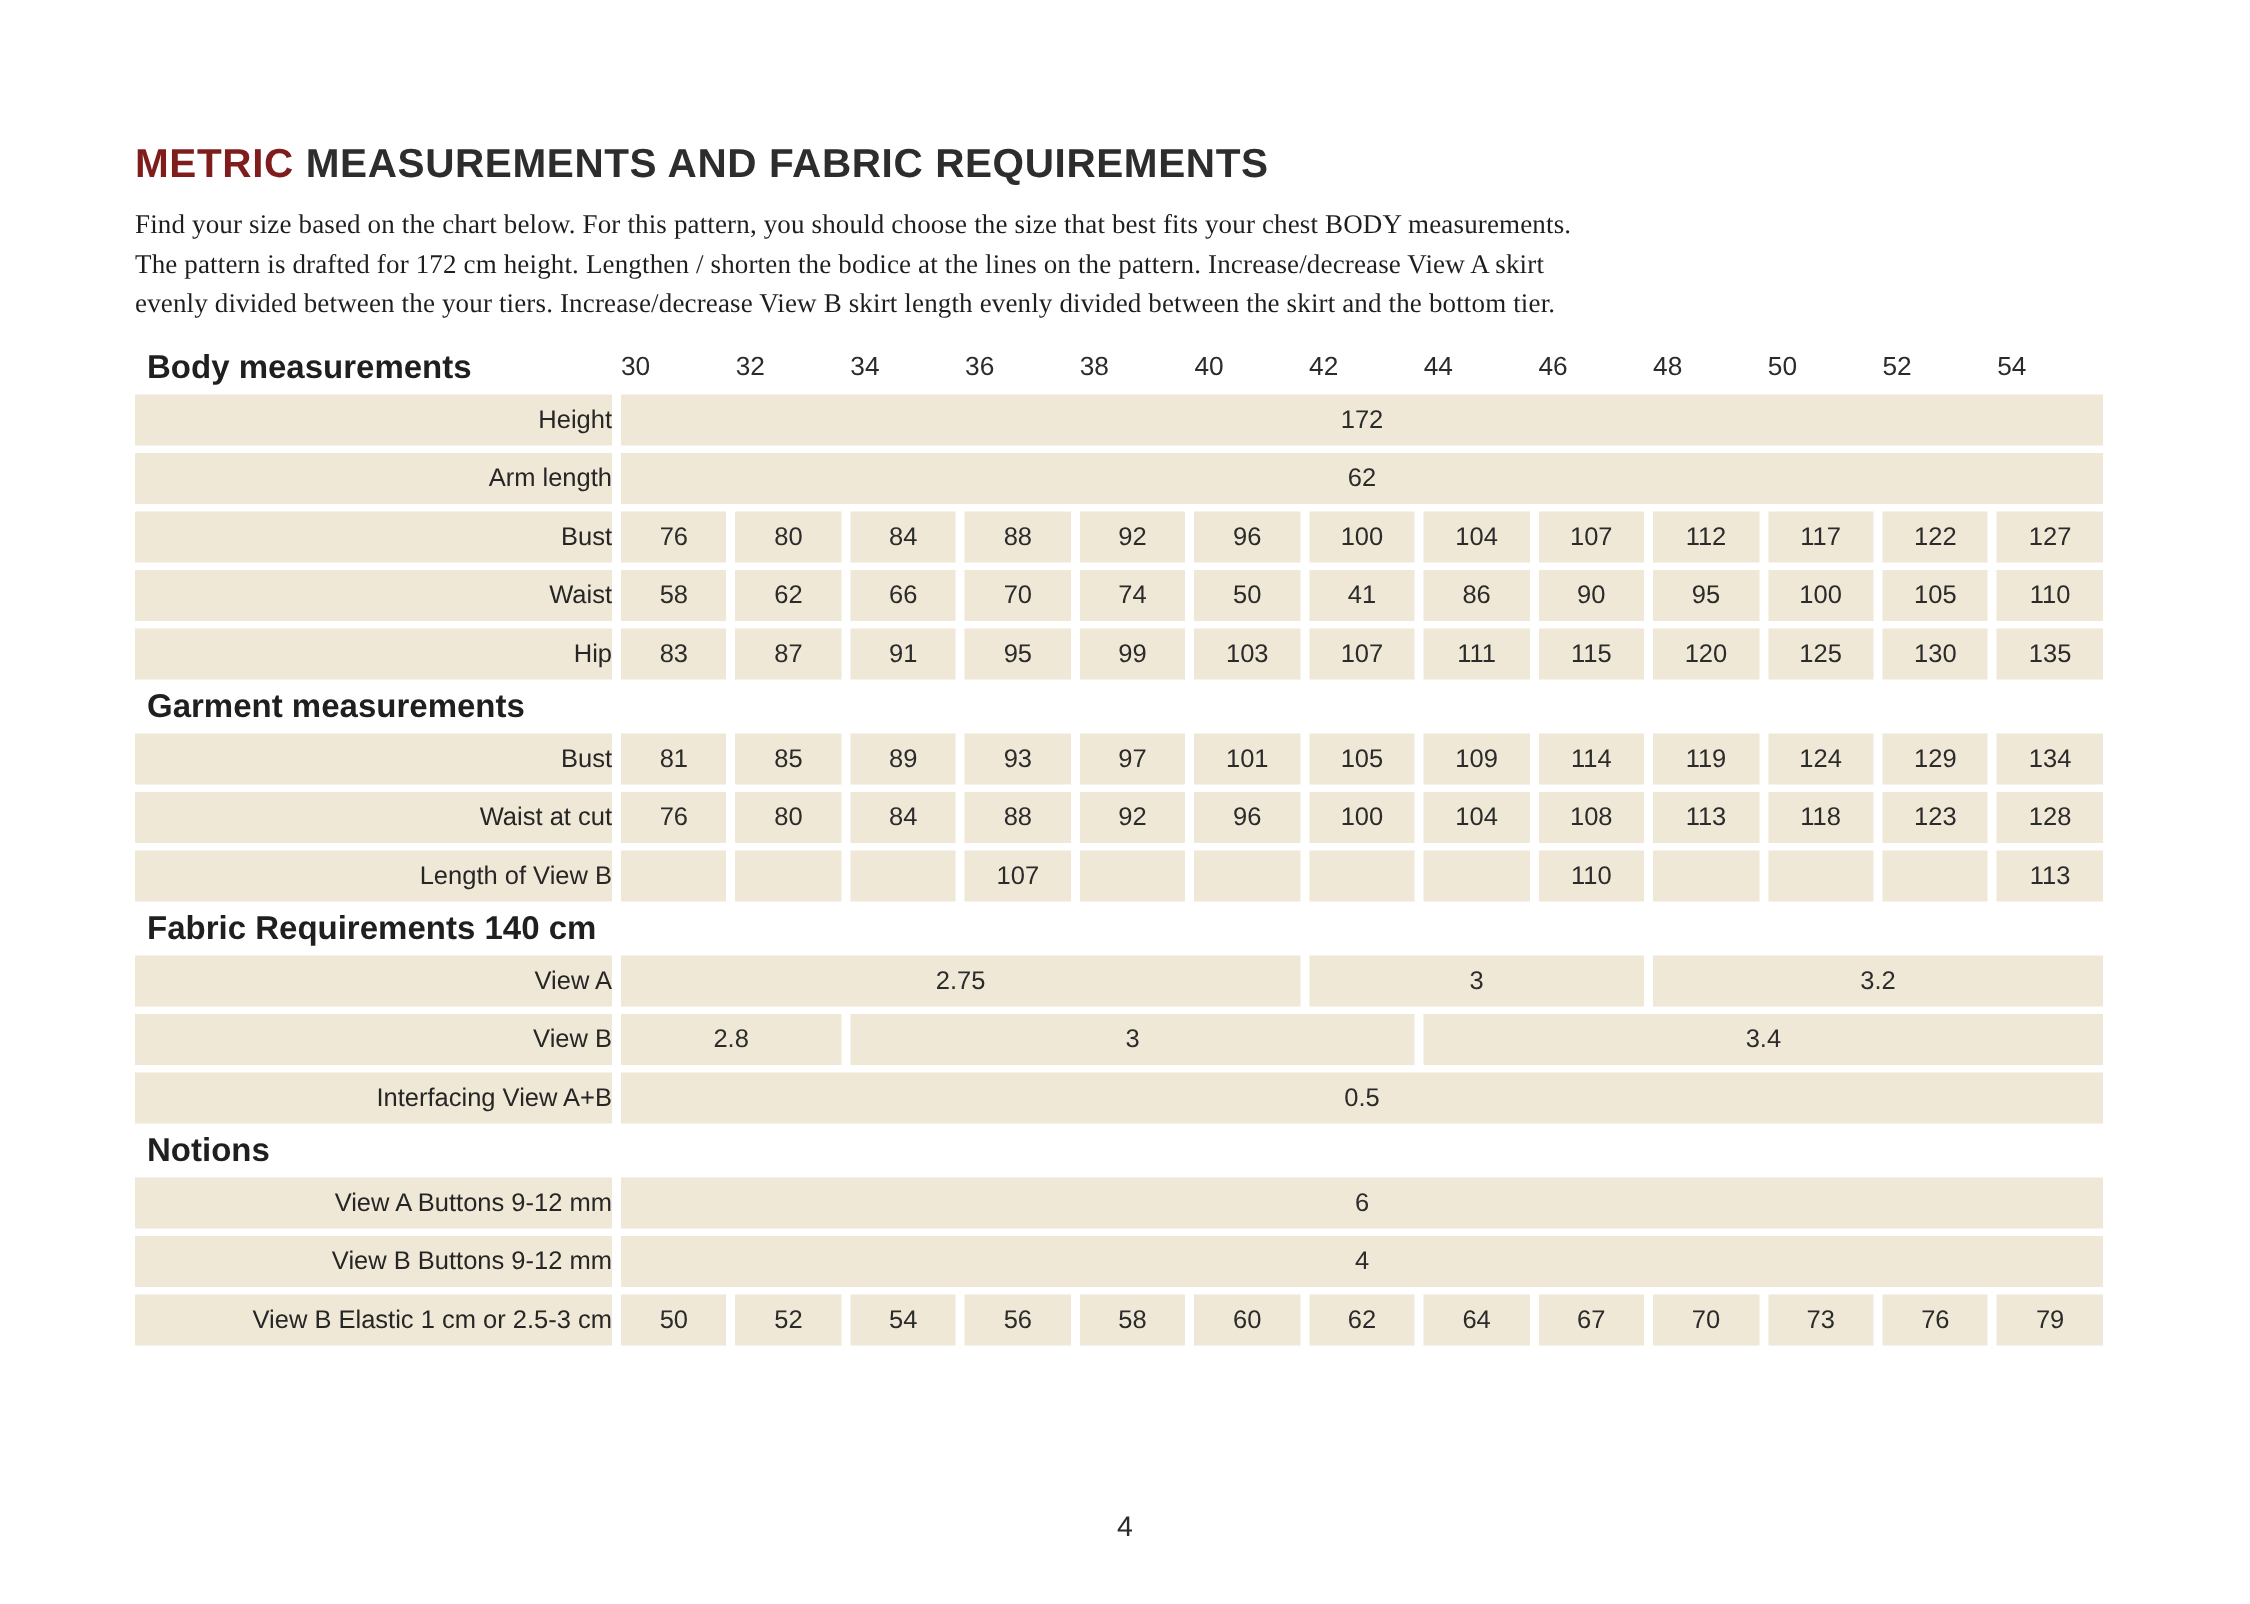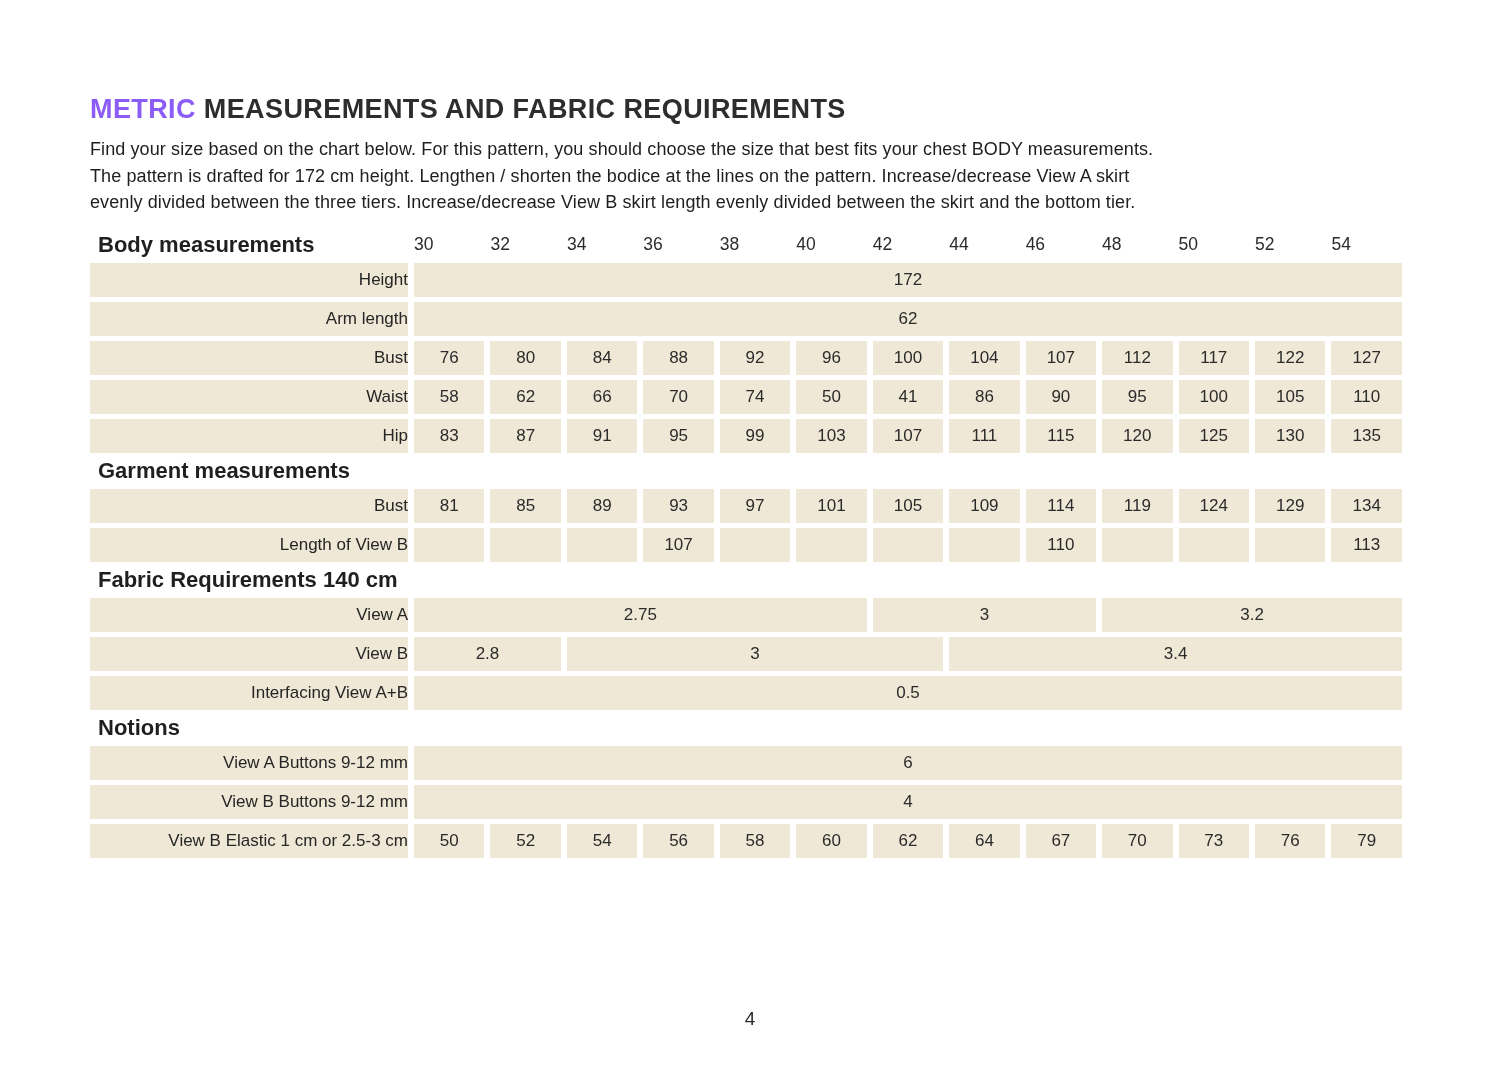--- a/index.html
+++ b/index.html
@@ -14,28 +14,29 @@
   }
   .page { padding: 94px 100px 0 90px; }
 
   .title {
     font-size: 27px;
     font-weight: bold;
     letter-spacing: 0.4px;
     color: #2d2d2d;
     white-space: nowrap;
   }
-  .title .accent { color: #8b5cf6; }
+  .title .accent { color: #7f1d1d; }
 
   .intro {
     margin-top: 11px;
     font-size: 18px;
     line-height: 26.5px;
     letter-spacing: 0.1px;
     color: #1e1e1e;
+    font-family: Liberation Serif, serif;
   }
 
   table.size-table {
     border-collapse: separate;
     border-spacing: 6px 5px;
     table-layout: fixed;
     width: 1324px;
     margin-left: -6px;
     margin-top: 11px;
   }
@@ -86,21 +87,21 @@
 </head>
 <body>
 
 <div class="page">
 
   <h1 class="title"><span class="accent">METRIC</span> <span>MEASUREMENTS AND FABRIC REQUIREMENTS</span></h1>
 
   <div class="intro">
     <div>Find your size based on the chart below. For this pattern, you should choose the size that best fits your chest BODY measurements.</div>
     <div>The pattern is drafted for 172 cm height. Lengthen / shorten the bodice at the lines on the pattern. Increase/decrease View A skirt</div>
-    <div>evenly divided between the three tiers. Increase/decrease View B skirt length evenly divided between the skirt and the bottom tier.</div>
+    <div>evenly divided between the your tiers. Increase/decrease View B skirt length evenly divided between the skirt and the bottom tier.</div>
   </div>
 
   <table class="size-table">
     <colgroup>
       <col style="width:318px">
       <col span="13">
     </colgroup>
     <tbody id="table-body">
         <tr>
           <td class="sec-label">Body measurements</td>
@@ -187,20 +188,36 @@
           <td class="val">101</td>
           <td class="val">105</td>
           <td class="val">109</td>
           <td class="val">114</td>
           <td class="val">119</td>
           <td class="val">124</td>
           <td class="val">129</td>
           <td class="val">134</td>
         </tr>
         <tr>
+          <td class="row-label">Waist at cut</td>
+          <td class="val">76</td>
+          <td class="val">80</td>
+          <td class="val">84</td>
+          <td class="val">88</td>
+          <td class="val">92</td>
+          <td class="val">96</td>
+          <td class="val">100</td>
+          <td class="val">104</td>
+          <td class="val">108</td>
+          <td class="val">113</td>
+          <td class="val">118</td>
+          <td class="val">123</td>
+          <td class="val">128</td>
+        </tr>
+        <tr>
           <td class="row-label">Length of View B</td>
           <td class="val"></td>
           <td class="val"></td>
           <td class="val"></td>
           <td class="val">107</td>
           <td class="val"></td>
           <td class="val"></td>
           <td class="val"></td>
           <td class="val"></td>
           <td class="val">110</td>

